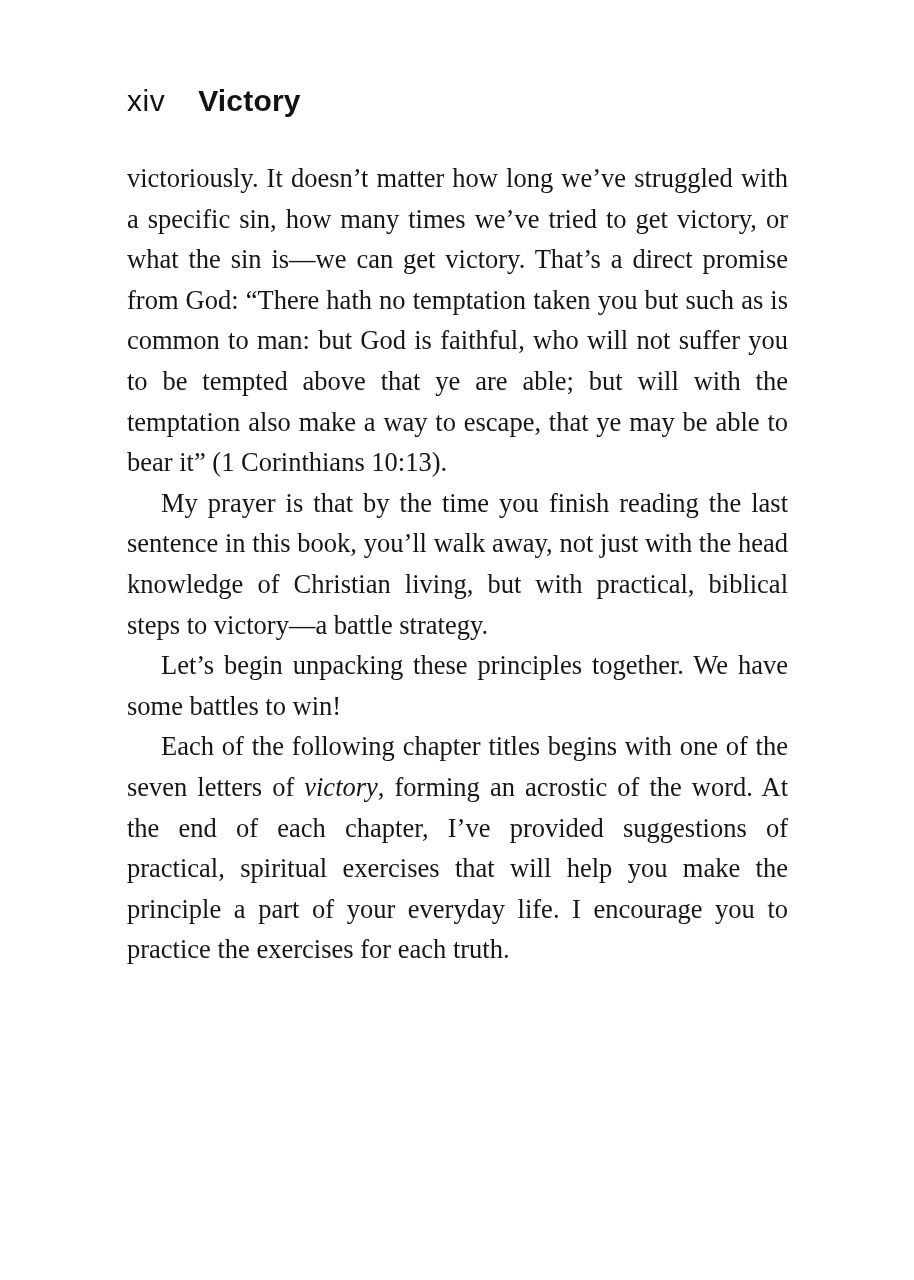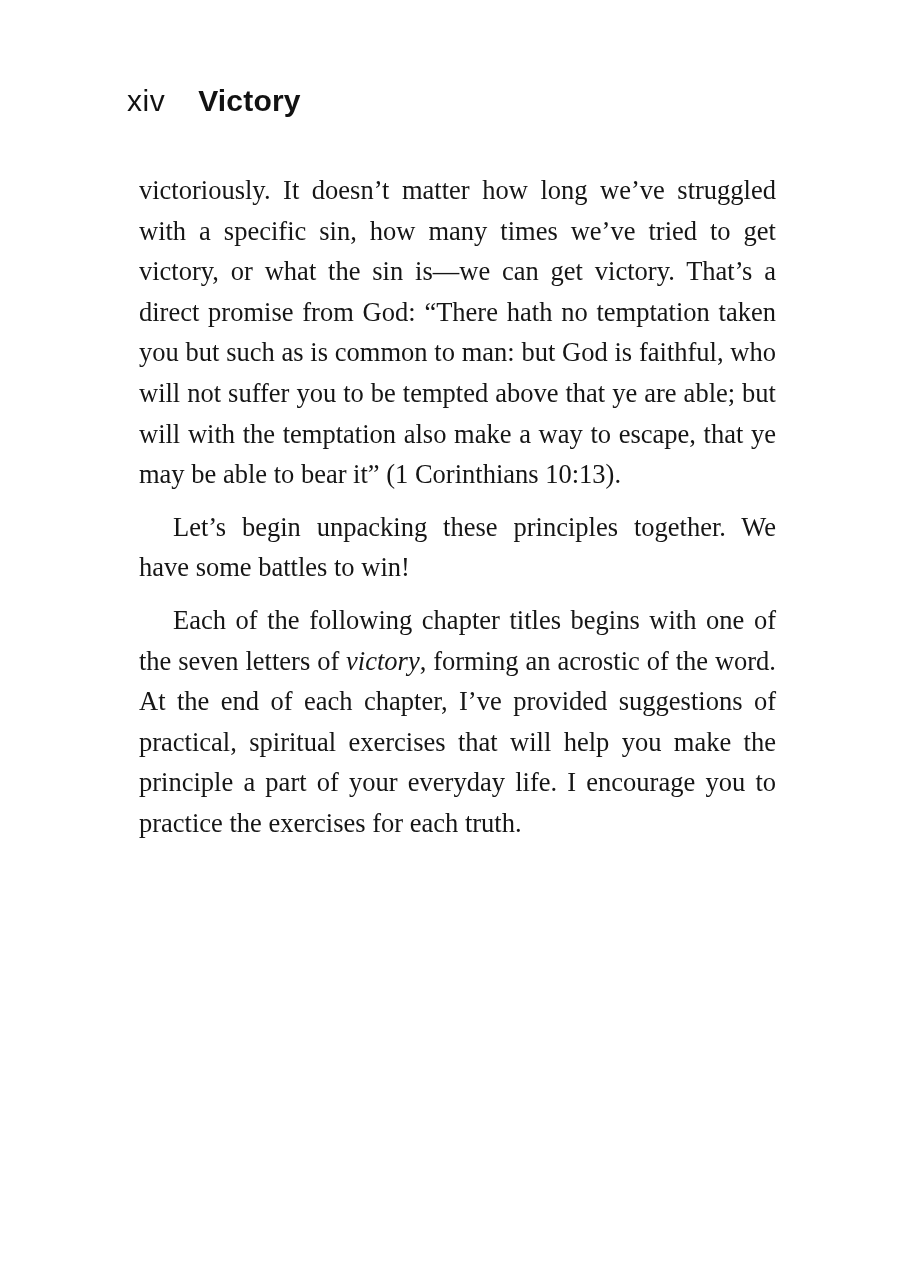--- a/index.html
+++ b/index.html
@@ -40,21 +40,21 @@
     position: absolute;
     top: 158px;
     left: 127px;
     width: 661px;
     font-size: 26.5px;
     line-height: 40.6px;
     text-align: justify;
     color: #161616;
   }
   .body-text p {
-    margin: 12px;
+    margin: 0;
     padding: 0;
   }
   .body-text p.indented {
     text-indent: 34px;
   }
   .body-text em {
     font-style: italic;
   }
 </style>
 </head>
@@ -65,20 +65,23 @@
   <div class="running-header">
     <span class="folio">xiv</span>
     <span class="running-title">Victory</span>
   </div>
 
   <div class="body-text">
     <p>
       <span>victoriously. It doesn’t matter how long we’ve struggled with a specific sin, how many times we’ve tried to get victory, or what the sin is—we can get victory. That’s a direct promise from God: “There hath no temptation taken you but such as is common to man: but God is faithful, who will not suffer you to be tempted above that ye are able; but will with the temptation also make a way to escape, that ye may be able to bear it” (1 Corinthians 10:13).</span>
     </p>
     <p class="indented">
+      <span>My prayer is that by the time you finish reading the last sentence in this book, you’ll walk away, not just with the head knowledge of Christian living, but with practical, biblical steps to victory—a battle strategy.</span>
+    </p>
+    <p class="indented">
       <span>Let’s begin unpacking these principles together. We have some battles to win!</span>
     </p>
     <p class="indented">
       <span>Each of the following chapter titles begins with one of the seven letters of </span><em>victory</em><span>, forming an acrostic of the word. At the end of each chapter, I’ve provided suggestions of practical, spiritual exercises that will help you make the principle a part of your everyday life. I encourage you to practice the exercises for each truth.</span>
     </p>
   </div>
 
 </div>
 
 </body></html>

